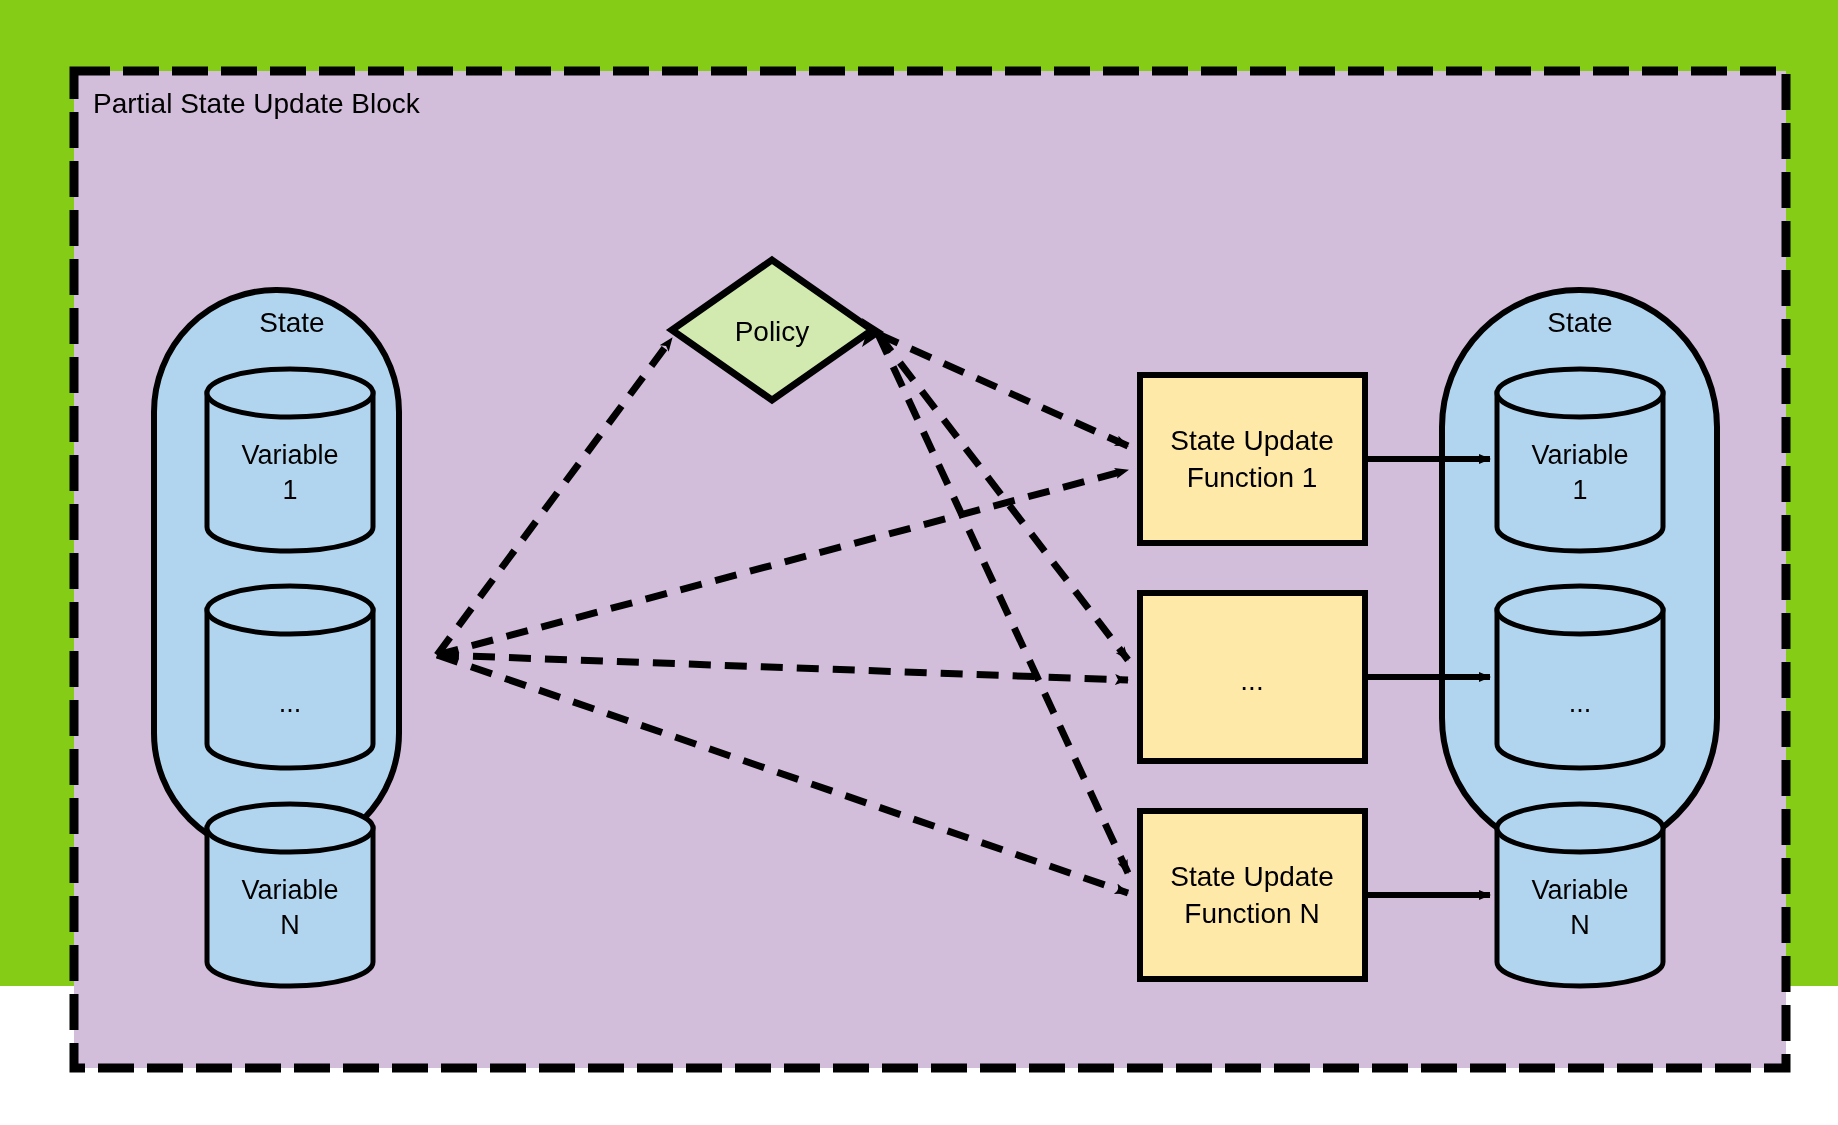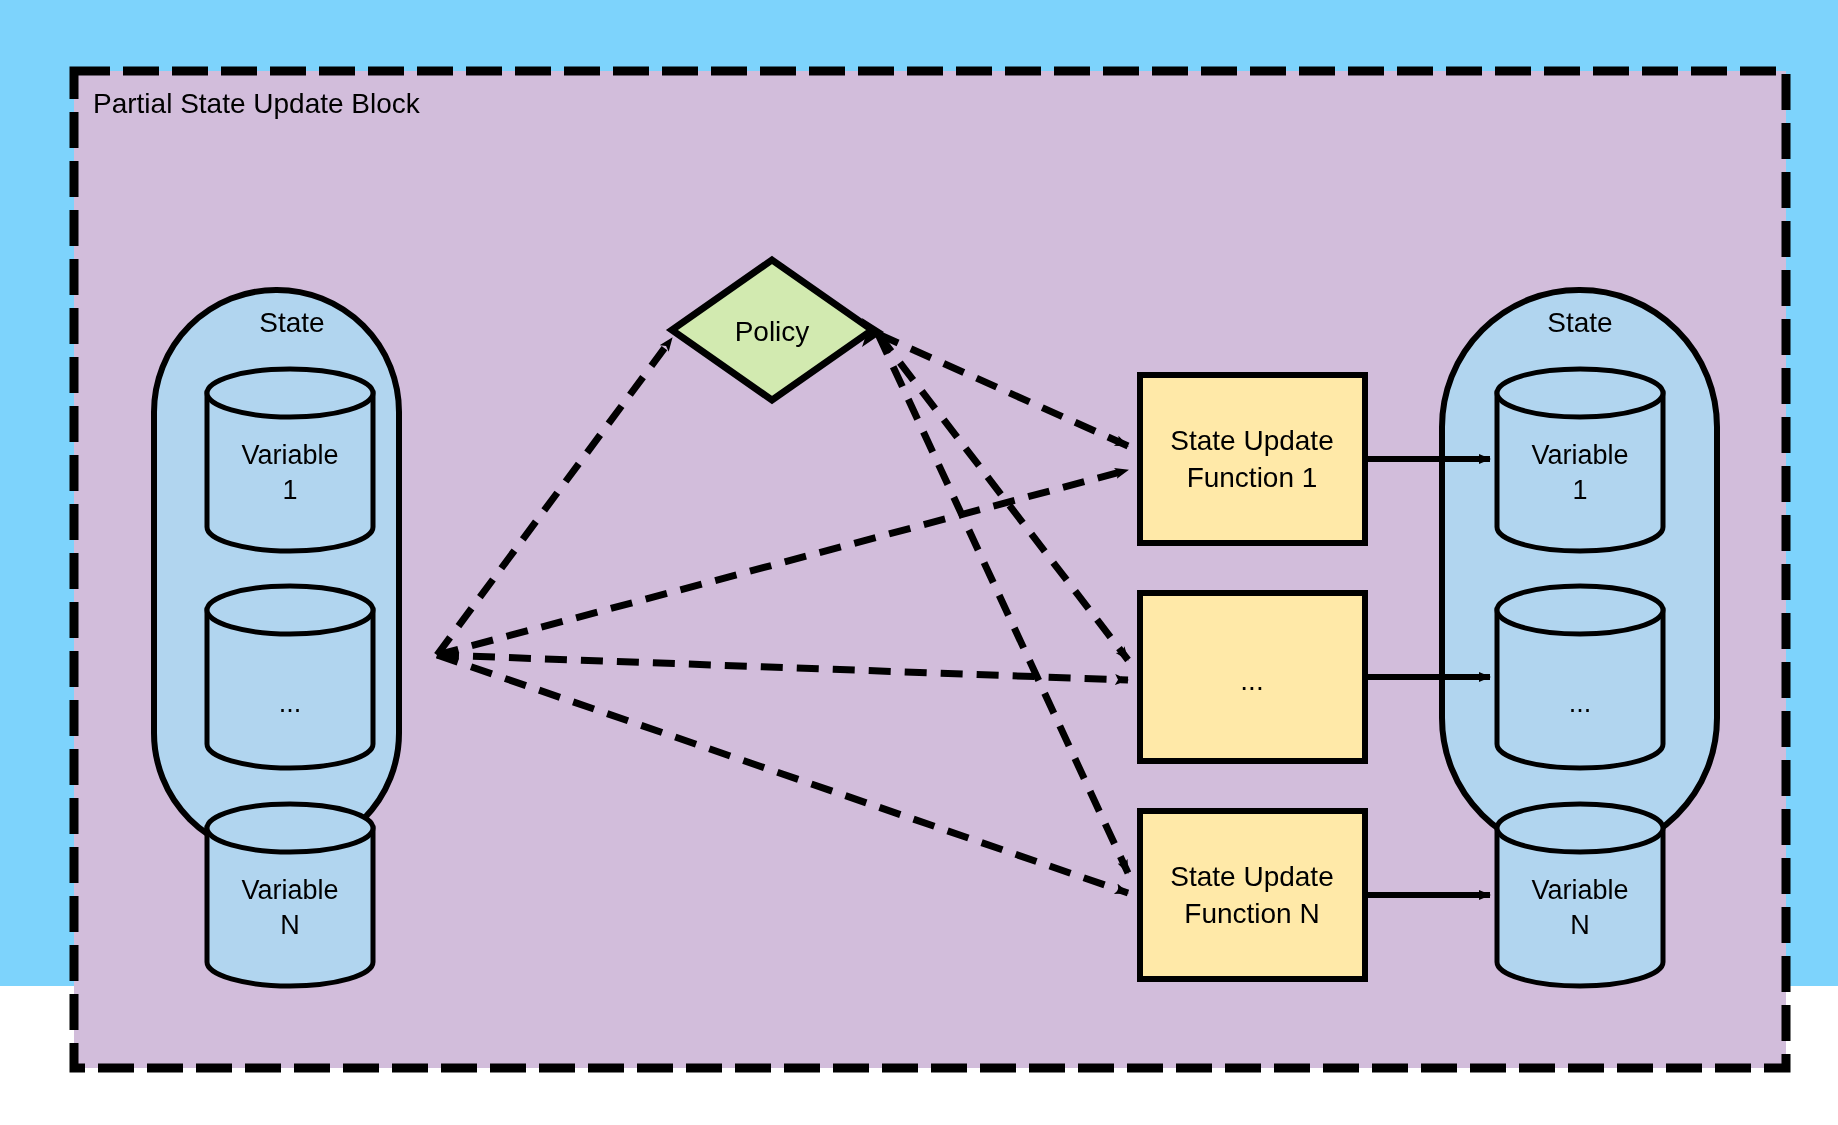--- a/index.html
+++ b/index.html
@@ -10,21 +10,21 @@
   body {
     width: 1838px;
     height: 1125px;
     font-family: "Liberation Sans", sans-serif;
     overflow: hidden;
   }
   #canvas {
     position: relative;
     width: 1838px;
     height: 986px;
-    background: #7dd3fc;
+    background: #84cc16;
   }
   #diagram-svg {
     position: absolute;
     left: 0;
     top: 0;
     width: 1838px;
     height: 1125px;
   }
   .lbl {
     font-family: "Liberation Sans", sans-serif;

